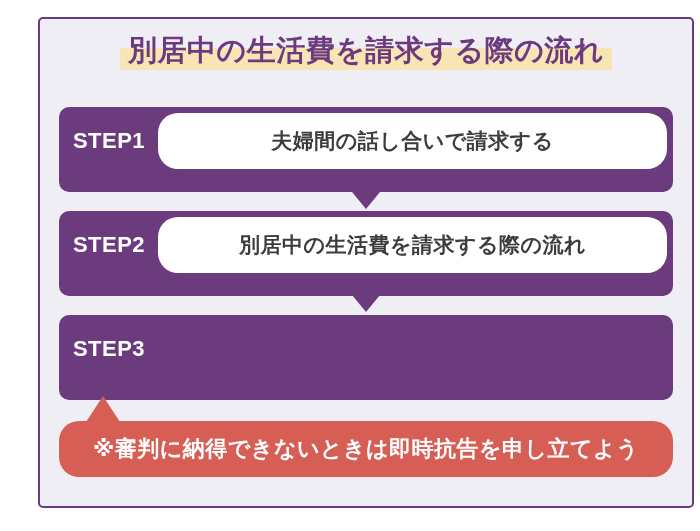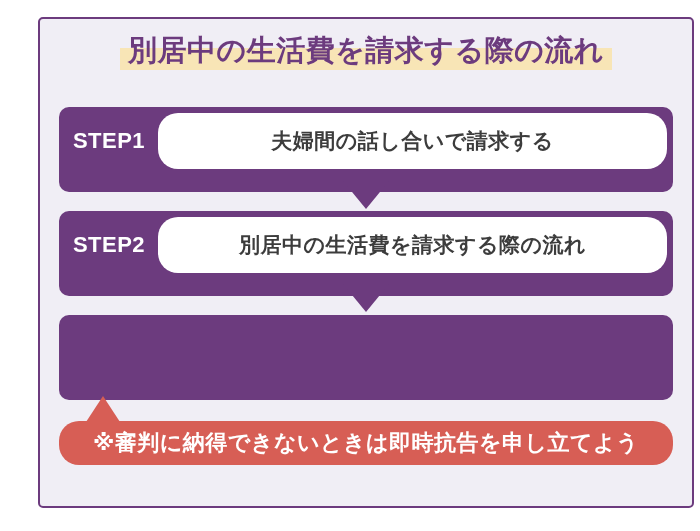--- a/index.html
+++ b/index.html
@@ -93,21 +93,21 @@
     position: absolute;
     left: 70px; top: 396px;
     width: 0; height: 0;
     border-left: 17px solid transparent;
     border-right: 17px solid transparent;
     border-bottom: 26px solid var(--note-red);
   }
   .note-bubble {
     position: absolute;
     left: 43px; top: 421px;
-    width: 614px; height: 44px;
+    width: 614px; height: 56px;
     background: var(--note-red);
     border-radius: 20px;
     display: flex; align-items: center; justify-content: center;
     color: var(--white);
     font-size: 22px;
     font-weight: bold;
     letter-spacing: 0.5px;
   }
 </style>
 </head>
@@ -129,20 +129,21 @@
   <div class="down-arrow a1"></div>
 
   <div class="step-row s2">
     <div class="step-label">STEP2</div>
     <div class="step-box">別居中の生活費を請求する際の流れ</div>
   </div>
 
   <div class="down-arrow a2"></div>
 
   <div class="step-row s3">
+    <div class="step-label">STEP3</div>
   </div>
 
   <div class="note-pointer"></div>
 
   <div class="note-bubble">
     <span>※審判に納得できないときは即時抗告を申し立てよう</span>
   </div>
 
 </div>
 

